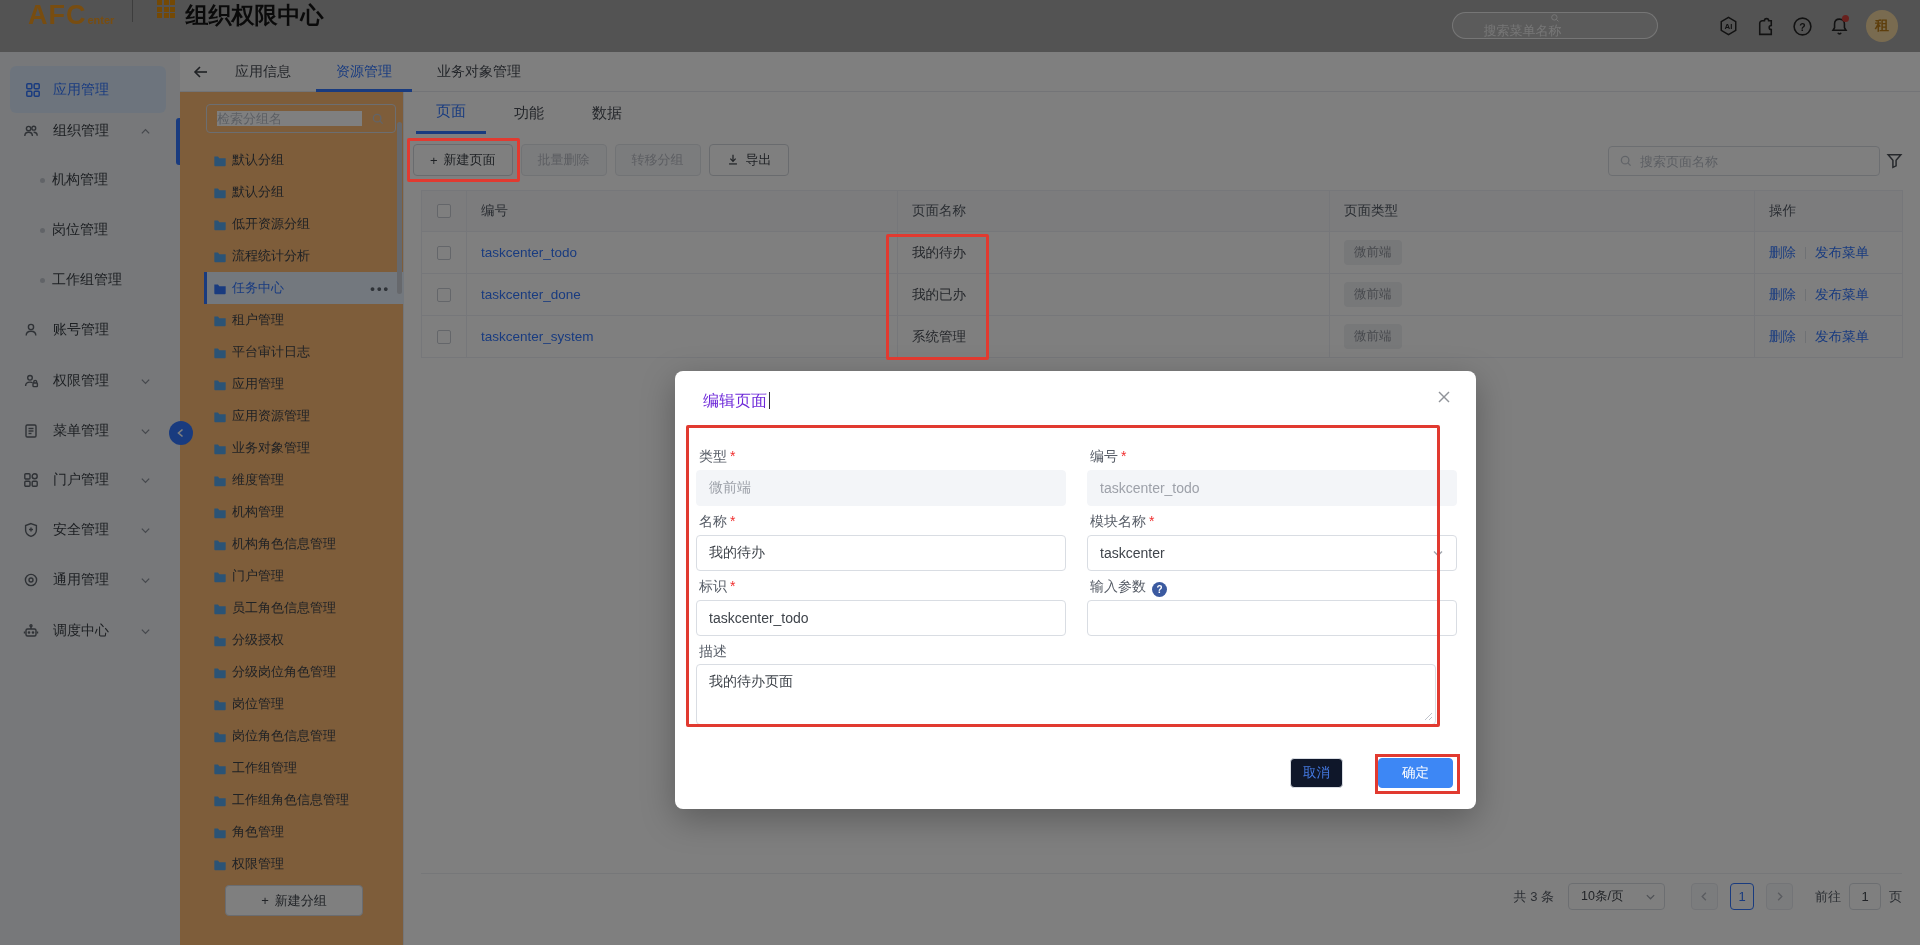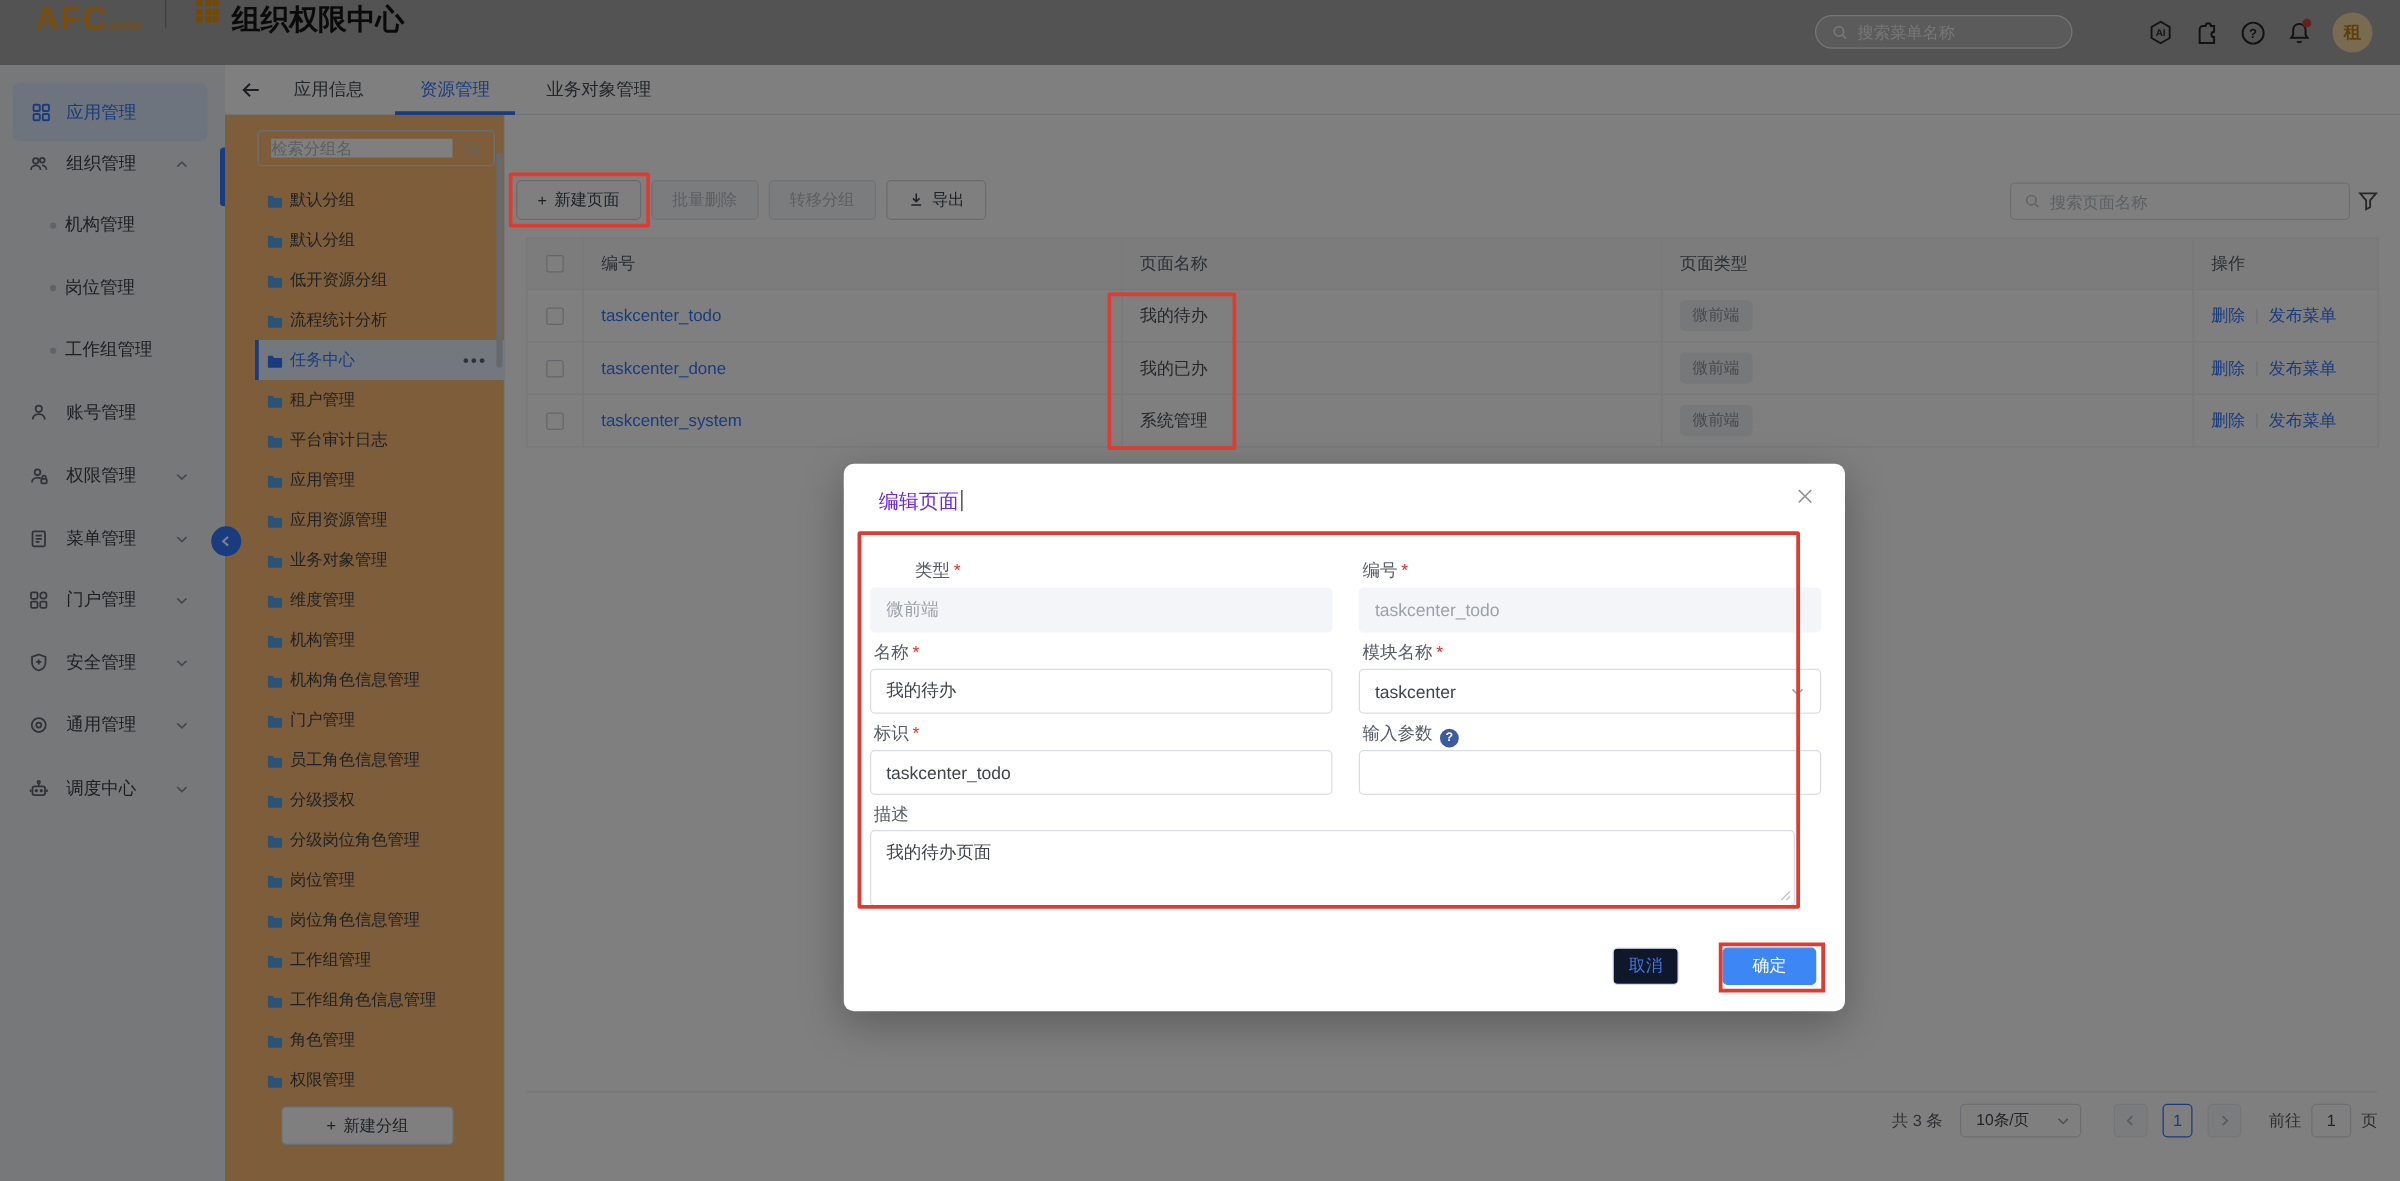--- a/index.html
+++ b/index.html
@@ -9,21 +9,21 @@
 
   
   .header { position:absolute; left:0; top:0; width:1920px; height:52px; background:#a7a7a7; display:flex; align-items:flex-start; z-index:2; }
   .logo { display:flex; align-items:baseline; margin-left:28px; color:#f09a20; }
   .logo .big { font-size:27px; font-weight:bold; letter-spacing:1px; }
   .logo .small { font-size:11px; font-weight:bold; margin-left:1px; }
   .hdr-divider { width:1px; height:22px; background:rgba(40,40,40,.35); margin:0 24px 0 18px; }
   .grid9 { display:grid; grid-template-columns:repeat(3,5px); grid-gap:1.5px; margin-right:10px; }
   .grid9 span { width:5px; height:5px; background:#e8920a; }
   .app-title { font-size:23px; font-weight:bold; color:#141414; }
-  .hdr-search { position:absolute; left:1452px; top:12px; width:206px; height:27px; border:1px solid rgba(255,255,255,.75); background:rgba(255,255,255,.18); border-radius:14px; display:flex; align-items:center; padding:0 12px; color:#ececec; }
+  .hdr-search { position:absolute; left:1452px; top:12px; width:206px; height:27px; border:1px solid rgba(255,255,255,.75); background:rgba(255,255,255,.18); border-radius:14px; display:flex; align-items:center; padding:0 12px; color:#ececec;flex-direction:column; }
   .hdr-search input { border:none; outline:none; background:transparent; font-size:13px; color:#f2f2f2; width:150px; margin-left:7px; }
   .hdr-search input::placeholder { color:#ececec; }
   .hdr-icons { position:absolute; right:22px; top:0; height:52px; display:flex; align-items:center; gap:16px; color:#242424; }
   .hicon { width:21px; height:21px; display:flex; align-items:center; justify-content:center; cursor:pointer; position:relative; }
   .bell-dot { position:absolute; right:1px; top:-1px; width:7px; height:7px; border-radius:50%; background:#d0413a; }
   .avatar { width:32px; height:32px; border-radius:50%; background:#f3d7a0; color:#bc7d18; font-size:14px; font-weight:bold; display:flex; align-items:center; justify-content:center; }
 
   
   .sidebar { position:absolute; left:0; top:52px; width:180px; height:893px; background:#eef1f5; z-index:1; }
   .side-item { position:absolute; left:0; width:180px; height:28px; display:flex; align-items:center; font-size:14px; color:#3a3f45; cursor:pointer; }
@@ -550,20 +550,25 @@
         </div>
     </div>
     <div class="panel-scrollbar"></div>
     <button class="new-group-btn">
       <span>+</span>
       <span>新建分组</span>
     </button>
   </div>
 
   <div class="main">
+    <div class="subtabs">
+      <div class="stab active">页面</div>
+      <div class="stab">功能</div>
+      <div class="stab">数据</div>
+    </div>
 
     <div class="toolbar">
       <button class="btn">
         <span>+</span>
         <span>新建页面</span>
       </button>
       <button class="btn disabled">批量删除</button>
       <button class="btn disabled">转移分组</button>
       <button class="btn">
         <span class="bicon">
@@ -690,21 +695,21 @@
     <div class="modal-title"><span>编辑页面</span><span class="caret"></span></div>
     <span class="modal-close">
       <svg width="16" height="16" viewBox="0 0 16 16" fill="none" stroke="currentColor" stroke-width="1.4">
           <line x1="3" y1="3" x2="13" y2="13"></line>
           <line x1="13" y1="3" x2="3" y2="13"></line>
         </svg>
     </span>
 
     <div class="form-annotation"></div>
 
-    <div class="fld-label" style="left:24px; top:77px;margin-left:33px;"><span>类型</span><span class="req">*</span></div>
+    <div class="fld-label" style="left:24px; top:77px;"><span>类型</span><span class="req">*</span></div>
     <input class="fld-input disabled" style="left: 21px; top: 99px; width: 370px;" disabled="" value="微前端">
 
     <div class="fld-label" style="left:415px; top:77px;"><span>编号</span><span class="req">*</span></div>
     <input class="fld-input disabled" style="left: 412px; top: 99px; width: 370px;" disabled="" value="taskcenter_todo">
 
     <div class="fld-label" style="left:24px; top:142px;"><span>名称</span><span class="req">*</span></div>
     <input class="fld-input" style="left: 21px; top: 164px; width: 370px;" value="我的待办">
 
     <div class="fld-label" style="left:415px; top:142px;"><span>模块名称</span><span class="req">*</span></div>
     <div class="fld-select" style="left:412px; top:164px; width:370px;">

